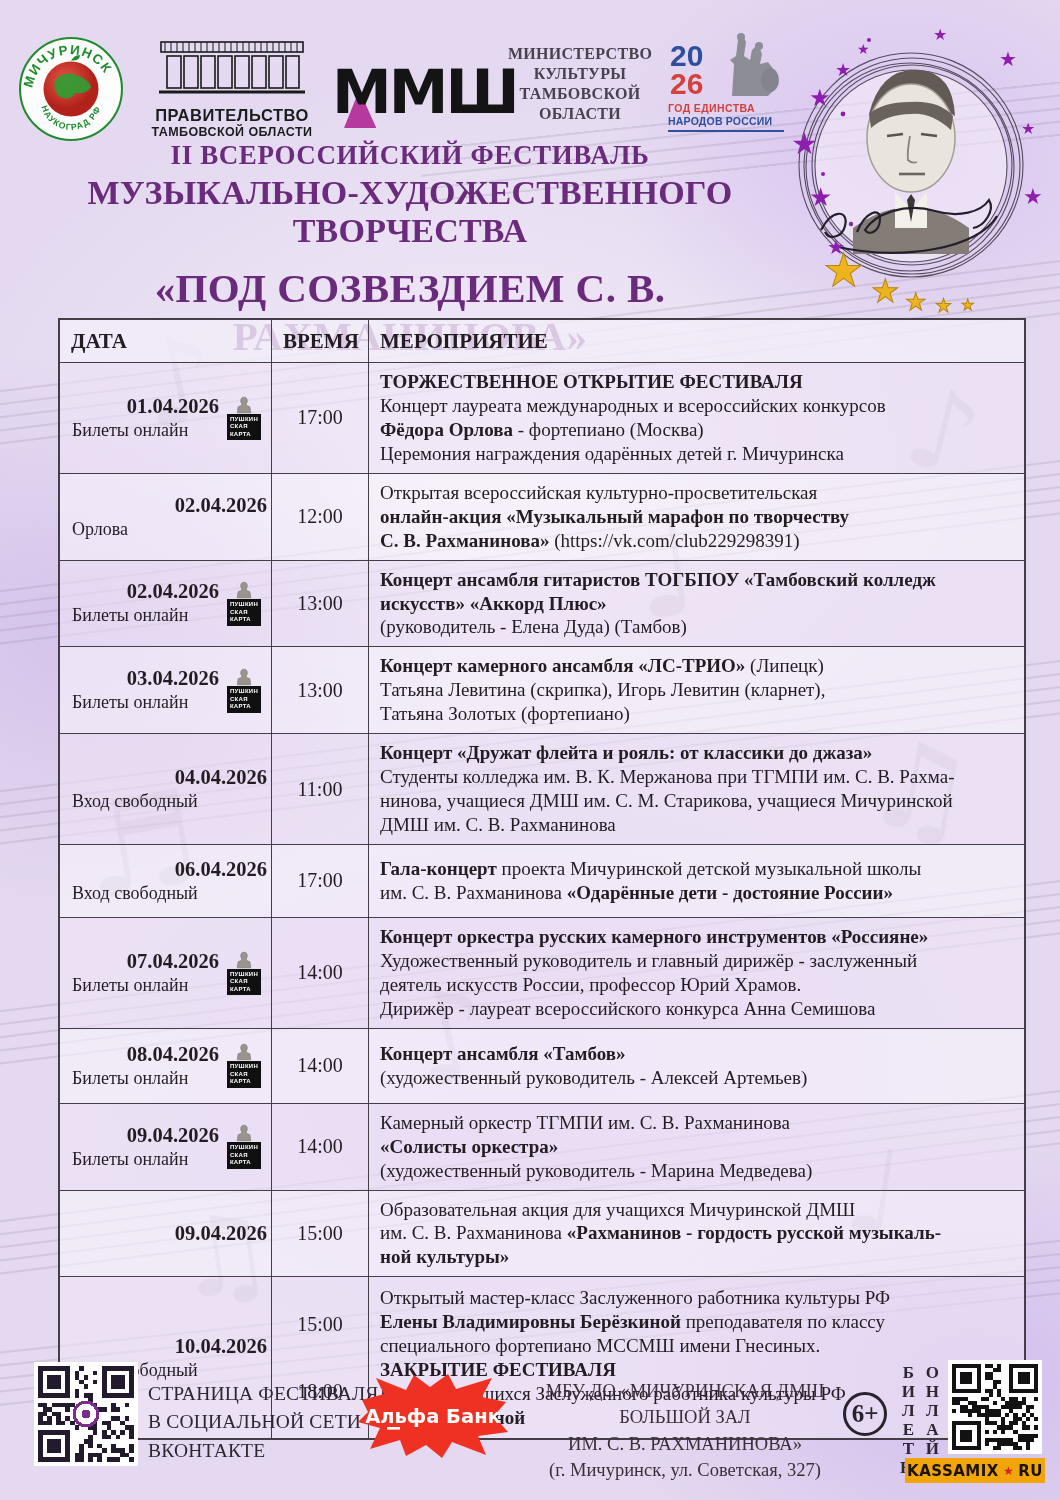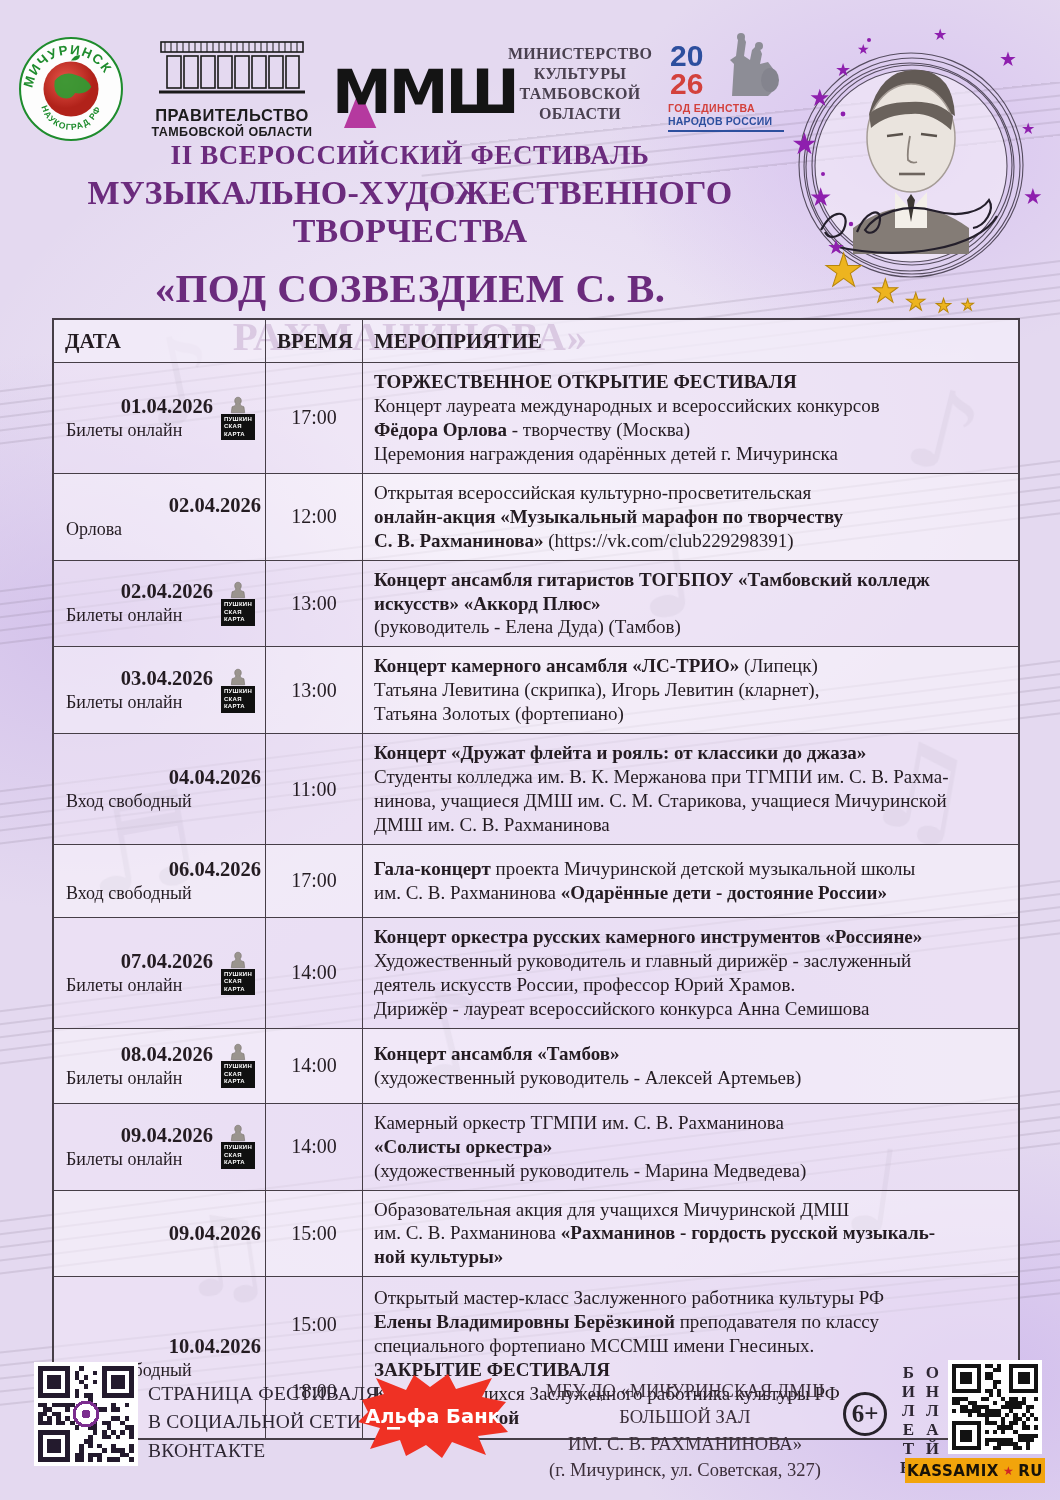--- a/index.html
+++ b/index.html
@@ -40,21 +40,21 @@
   .u-rule.bottom{top:100px;}
   .portrait{left:783px; top:14px; width:260px; height:300px; z-index:1;}
 
   
   .title{left:28px; top:140px; width:764px; text-align:center; color:#6b2b7d; z-index:2;}
   .t1{font-size:27px; font-weight:800; letter-spacing:.6px;}
   .t2{font-size:34px; font-weight:800; letter-spacing:.2px; margin-top:3px;}
   .t3{font-size:41px; font-weight:800; letter-spacing:.4px; margin-top:14px;}
 
   
-  .etable{left:52px; top:318px; width:964px; border:2px solid #463e47; z-index:2; background:rgba(250,246,253,.28);}
+  .etable{left:58px; top:318px; width:964px; border:2px solid #463e47; z-index:2; background:rgba(250,246,253,.28);}
   .thead{display:flex; height:42px; background:rgba(243,236,250,.75); font-weight:700; font-size:21px;}
   .th{display:flex; align-items:center; padding-left:11px; box-sizing:border-box;}
   .c-date{width:212px; border-right:1.5px solid #463e47;}
   .c-time{width:97px; border-right:1.5px solid #463e47;}
   .c-event{flex:1;}
   .tr{display:flex; border-top:1.5px solid #463e47; box-sizing:border-box;}
   .tr:nth-child(odd){background:rgba(235,224,246,.42);}
   .tr:nth-child(even){background:rgba(250,246,253,.45);}
   .td-date{width:212px; border-right:1.5px solid #463e47; box-sizing:border-box;
     display:flex; align-items:center; padding:6px 4px 6px 12px;}
@@ -345,21 +345,21 @@
                 <span>КАРТА</span>
               </span>
             </span>
           </div>
           <div class="td-time">
             <div>17:00</div>
           </div>
           <div class="td-event">
             <div><span class="b">ТОРЖЕСТВЕННОЕ ОТКРЫТИЕ ФЕСТИВАЛЯ</span></div>
             <div><span>Концерт лауреата международных и всероссийских конкурсов</span></div>
-            <div><span class="b">Фёдора Орлова</span><span> - творчеству (Москва)</span></div>
+            <div><span class="b">Фёдора Орлова</span><span> - фортепиано (Москва)</span></div>
             <div><span>Церемония награждения одарённых детей г. Мичуринска</span></div>
           </div>
         </div>
         <div class="tr" style="min-height: 72px;">
           <div class="td-date">
             <div class="dwrap">
               <div class="ddate">02.04.2026</div>
               <div class="dnote">Орлова</div>
             </div>
           </div>

